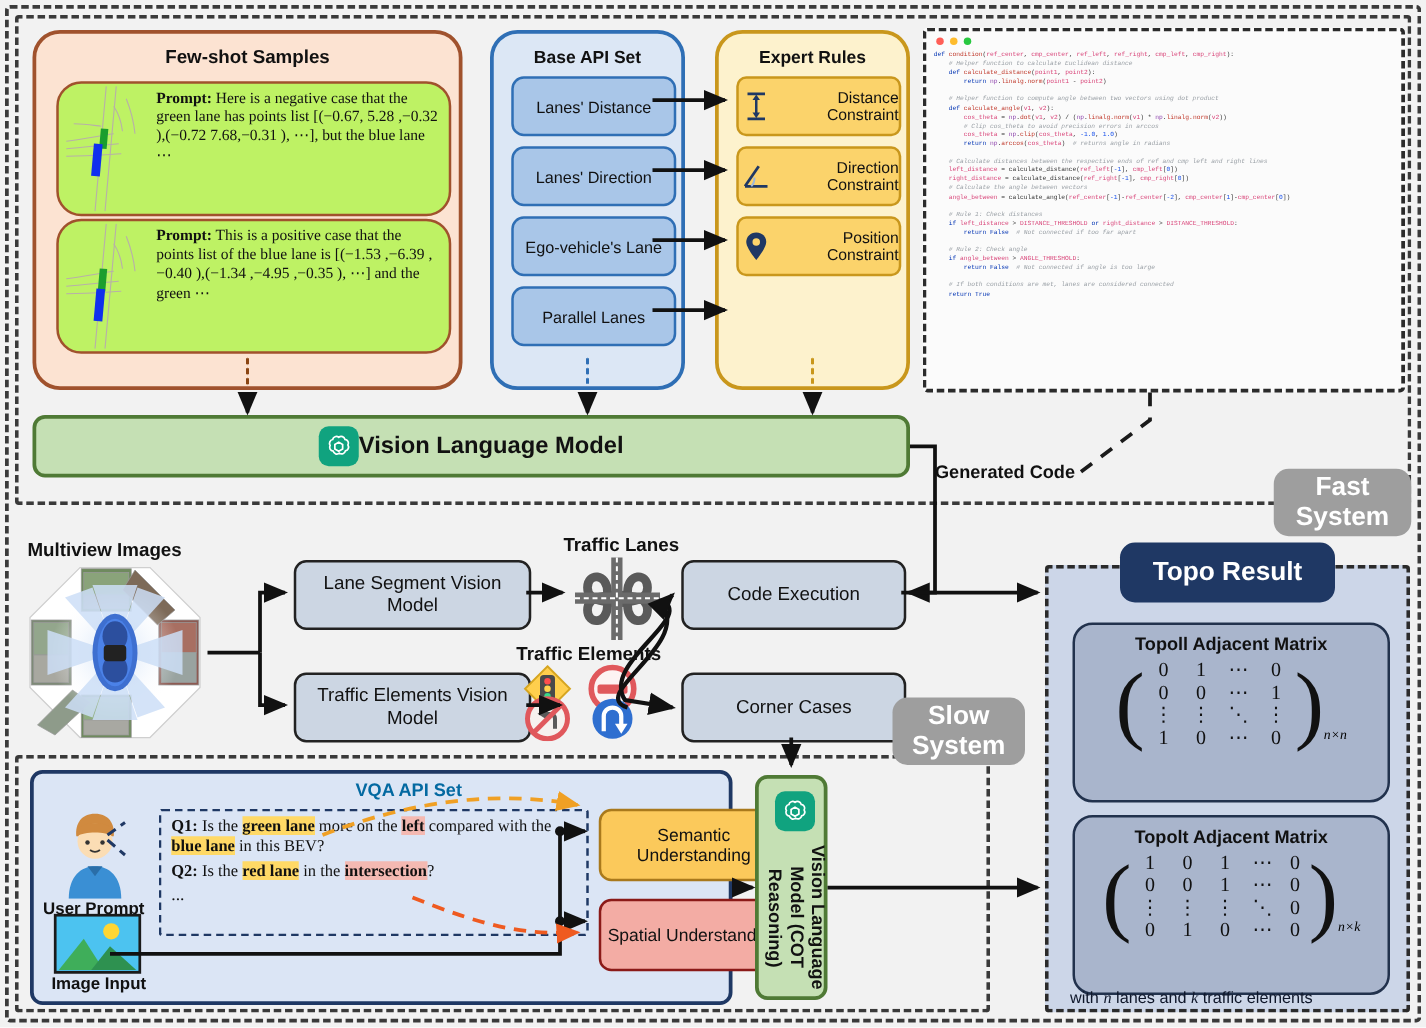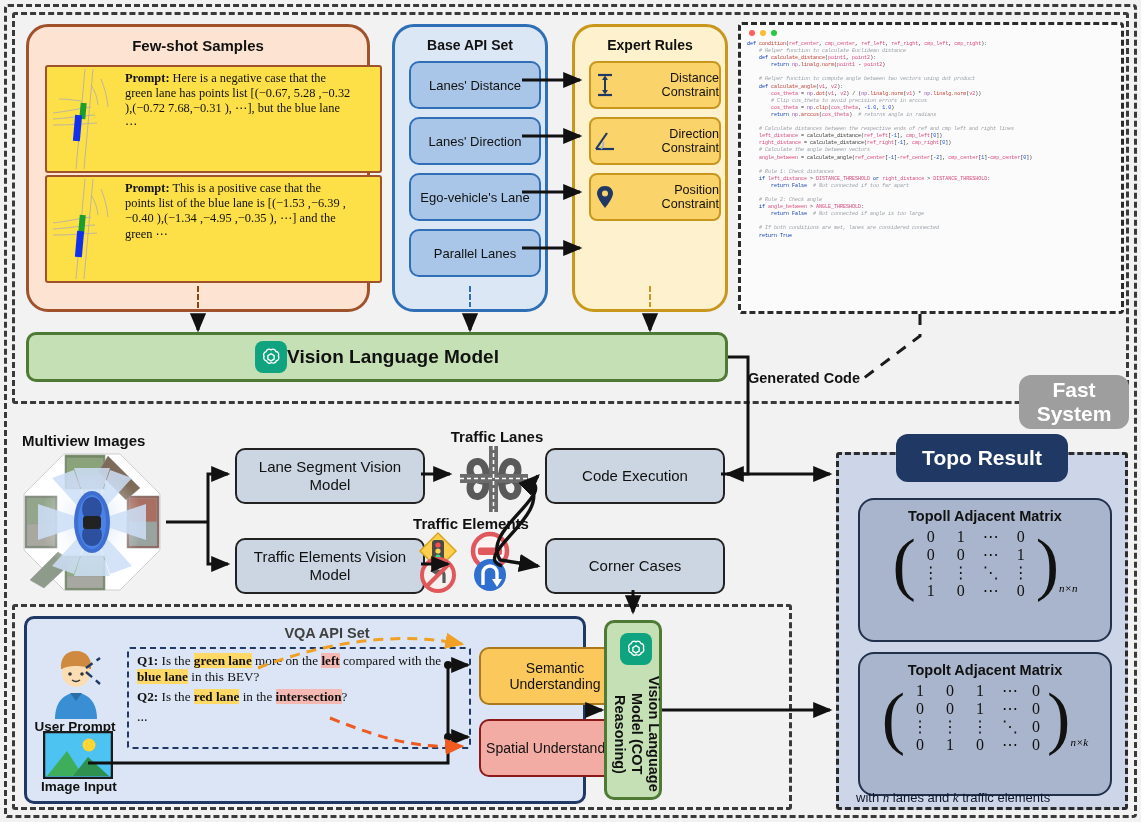--- a/index.html
+++ b/index.html
@@ -27,23 +27,22 @@
   #fewshot{
     left:26px;top:24px;width:344px;height:288px;
     background:#fce3d2;border:3px solid #a0522d;border-radius:22px;
   }
   #fewshot-title{
     position:absolute;left:0;top:10px;width:100%;text-align:center;
     font-weight:bold;font-size:15px;color:#111;
   }
   .sample{
     position:absolute;left:16px;width:312px;height:104px;
-    background:#fde047;border:2px solid #a0522d;border-radius:3px;
+    background:#bef264;border:2px solid #a0522d;border-radius:20px;
     overflow:hidden;
-    padding-left:21px;
   }
   #sample-0{top:38px;}
   #sample-1{top:148px;}
   .sample .thumb{position:absolute;left:4px;top:2px;width:72px;height:100px;}
   .sample .ptxt{
     position:absolute;left:78px;top:4px;width:228px;height:98px;
     font-family:"Liberation Serif",serif;font-size:12.4px;line-height:15.2px;
     color:#111;
   }
   .sample .ptxt b{font-weight:bold;}
@@ -171,21 +170,21 @@
   #slow-panel{
     left:12px;top:604px;width:780px;height:206px;
     border:3px dashed #3a3a3a;background:#f2f2f2;border-radius:3px;
   }
   #vqa-box{
     left:24px;top:616px;width:562px;height:188px;
     background:#dbe5f5;border:3px solid #1f3864;border-radius:10px;
   }
   #vqa-title{
     position:absolute;left:170px;top:6px;width:260px;text-align:center;
-    font-weight:bold;font-size:14.5px;color:#404040;
+    font-weight:bold;font-size:14.5px;color:#0369a1;
   }
   #qbox{
     position:absolute;left:100px;top:28px;width:340px;height:98px;
     border:2px dashed #1f3864;border-radius:3px;
   }
   .qline{
     position:absolute;left:8px;right:4px;
     font-family:"Liberation Serif",serif;font-size:13.2px;line-height:16px;color:#111;
   }
   .hl-y{background:#ffd966;font-weight:bold;}
@@ -495,20 +494,21 @@
       <polygon points="12,40 20,35 20,45" fill="#5a5a5a"></polygon>
       <line x1="9" y1="55" x2="31" y2="33" stroke="#e0585c" stroke-width="4"></line>
     </g>
     <g>
       <circle cx="72" cy="44" r="16" fill="#2f6fd0"></circle>
       <path d="M65 54 L65 42 A7 7 0 0 1 79 42 L79 50" stroke="#fff" stroke-width="3.4" fill="none"></path>
       <polygon points="79,56 74,48 84,48" fill="#fff"></polygon>
     </g>
   </svg>
 
+  <div class="abs" id="slow-system-badge">Slow System</div>
 
   <div class="abs" id="slow-panel"></div>
 
   <div class="abs" id="vqa-box">
     <div id="vqa-title">VQA API Set</div>
 
     <svg style="position:absolute;left:16px;top:26px;width:66px;height:74px" viewBox="0 0 66 74">
       <path d="M33 6 C22 6 17 14 18 24 L48 24 C49 14 44 6 33 6Z" fill="#d08a3f"></path>
       <circle cx="33" cy="28" r="14" fill="#fbddb4"></circle>
       <path d="M19 24 C24 20 42 20 47 24 L47 18 C42 12 24 12 19 18Z" fill="#d08a3f"></path>

